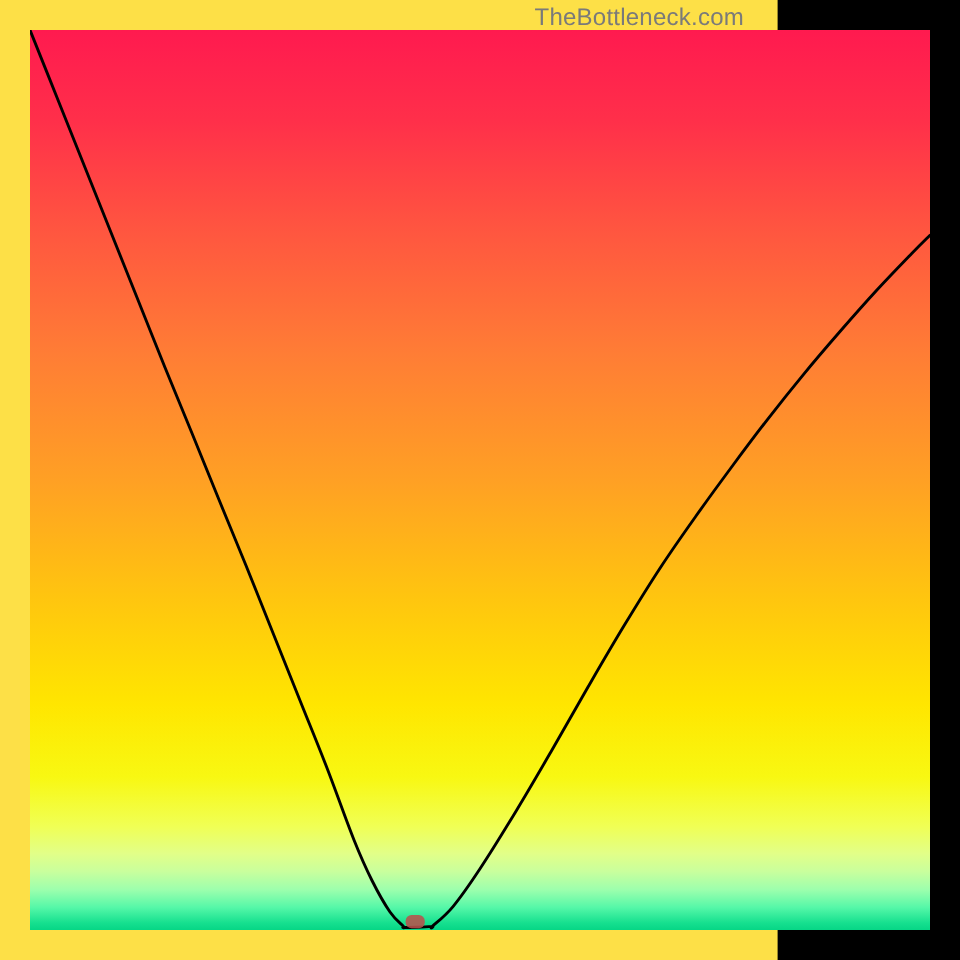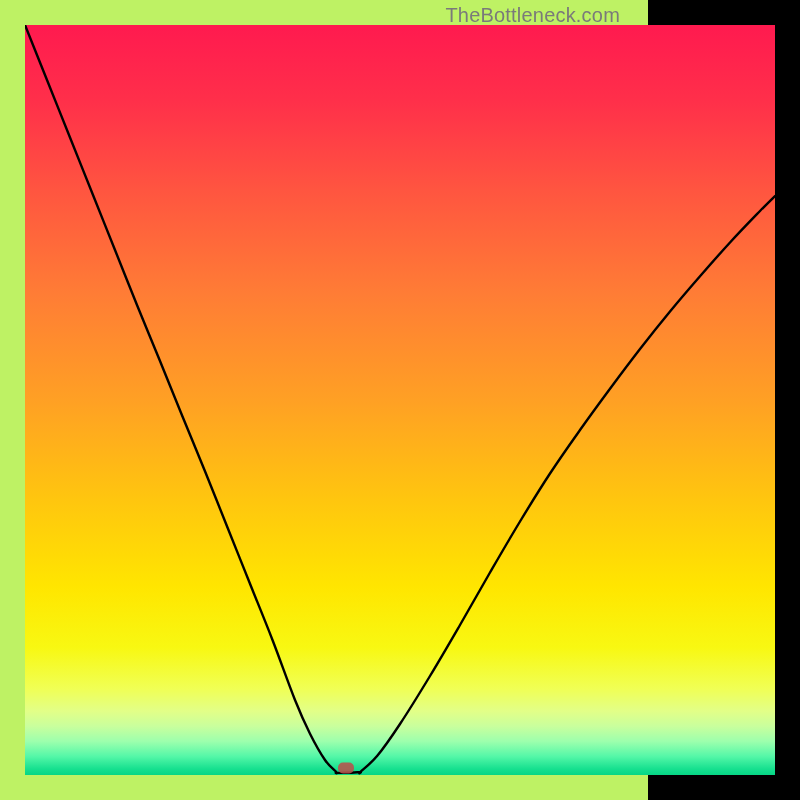--- a/index.html
+++ b/index.html
@@ -10,21 +10,21 @@
     overflow: hidden;
     background: #000;
     font-family: Arial, Helvetica, sans-serif;
   }
   .frame {
     position: absolute;
     left: 0;
     top: 0;
     width: 648px;
     height: 800px;
-    background: #bef264;
+    background: #fde047;
   }
   .plot-area {
     position: absolute;
     left: 25px;
     top: 25px;
     width: 750px;
     height: 750px;
     overflow: hidden;
   }
   .gradient-bg {

